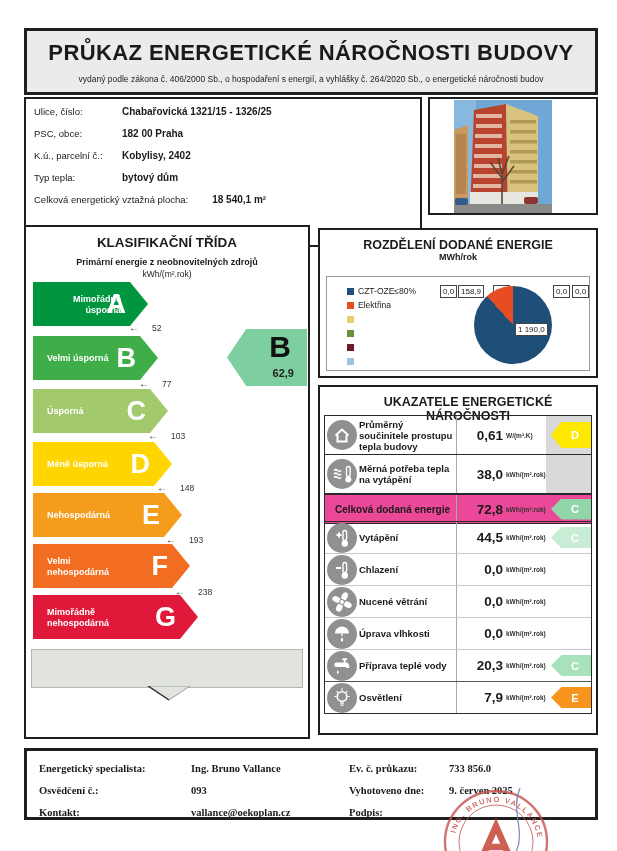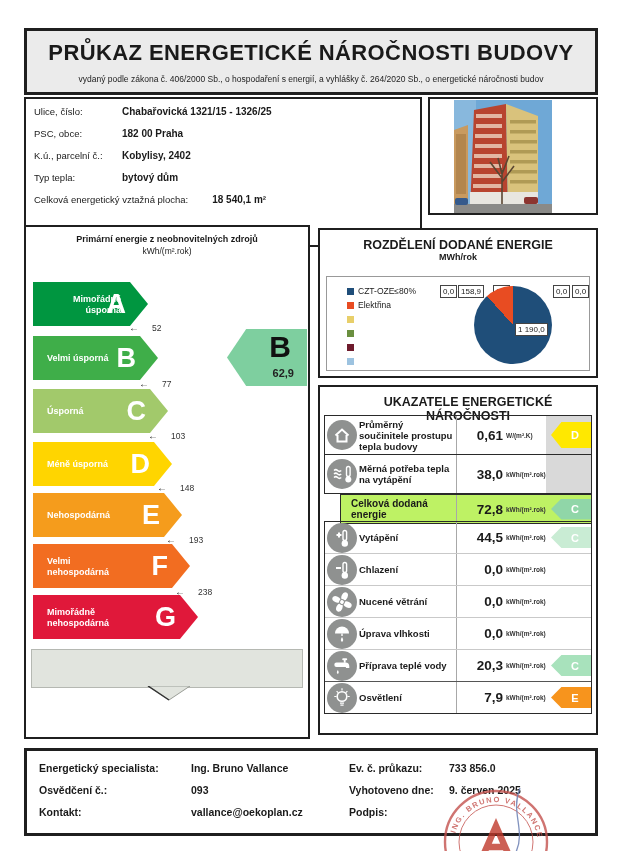--- a/index.html
+++ b/index.html
@@ -69,21 +69,21 @@
   .pie{position:absolute;left:147px;top:9px;width:78px;height:78px;border-radius:50%;
        background:conic-gradient(from 318deg,#e84c22 0 42deg,#1f4e79 42deg 360deg);}
   .pie-label{position:absolute;left:188px;top:46px;border:1px solid #444;background:#fff;
        font-size:8px;height:11px;line-height:11px;padding:0 2px;color:#222;}
 
   
   .ind-panel{left:318px;top:385px;width:280px;height:350px;}
   .ip-title{font-size:12.5px;font-weight:bold;text-align:center;margin-top:8px;padding-left:20px;}
   .tbl{position:absolute;left:4px;right:4px;border:1.5px solid #2a2a2a;box-sizing:border-box;}
   .tbl-top{top:28px;}
-  .tbl-mid{top:107px;background:#bef264;margin-left:16px;}
+  .tbl-mid{top:107px;background:#ec4899;}
   .tbl-bot{top:134px;}
   .ind-row{display:flex;align-items:center;height:38px;position:relative;}
   .tbl-top .ind-row + .ind-row{border-top:1.5px solid #2a2a2a;}
   .tbl-mid .ind-row{height:28px;}
   .tbl-bot .ind-row{height:31px;}
   .tbl-bot .ind-row + .ind-row{border-top:1px solid #c9c9c9;}
   .tbl-bot .ind-row.hline{border-top:1.5px solid #555;}
   .icn{width:34px;flex:none;display:flex;justify-content:center;align-items:center;}
   .lab{flex:1;font-size:9.5px;font-weight:bold;line-height:11px;padding-right:3px;}
   .lab--noicon{padding-left:10px;font-size:10px;}
@@ -95,21 +95,21 @@
   .grade{width:40px;height:21px;clip-path:polygon(0 50%,26% 0,100% 0,100% 100%,26% 100%);
         display:flex;align-items:center;justify-content:center;padding-left:8px;box-sizing:border-box;
         color:#fff;font-weight:bold;font-size:11px;}
   .g-d{background:#ffe800;height:26px;}
   .g-c{background:#90d6a8;}
   .g-c2{background:#c9ecd4;}
   .g-c3{background:#a8e2bc;}
   .g-e{background:#f7941d;}
 
   
-  .footer-box{left:24px;top:748px;width:574px;height:88px;border-width:3px;}
+  .footer-box{left:24px;top:748px;width:574px;height:72px;border-width:3px;font-family:Liberation Serif, serif;}
   .f-col{position:absolute;top:6px;}
   .f-left{left:12px;} .f-right{left:322px;}
   .f-row{display:flex;height:22px;align-items:center;font-size:10.5px;font-weight:bold;}
   .f-left .f-lbl{width:152px;flex:none;}
   .f-right .f-lbl{width:100px;flex:none;}
 
   .stamp{position:absolute;left:440px;top:786px;}
 </style>
 </head>
 <body>
@@ -173,20 +173,21 @@
       </g>
       <rect x="16" y="92" width="68" height="12" fill="#e8e6e0"></rect>
       <rect y="104" width="98" height="9" fill="#8a8a88"></rect>
       <path d="M48 104 V70 M48 78 L36 62 M48 82 L60 66 M48 74 L44 58 M48 74 L55 56" stroke="#5a4632" stroke-width="1.6" fill="none"></path>
       <rect x="1" y="98" width="13" height="7" rx="2" fill="#355a8c"></rect>
       <rect x="70" y="97" width="14" height="7" rx="2" fill="#8c3530"></rect>
     </svg>
   </section>
 
   <section class="box class-panel">
+    <div class="cp-title">KLASIFIKAČNÍ TŘÍDA</div>
     <div class="cp-sub">Primární energie z neobnovitelných zdrojů</div>
     <div class="cp-unit">kWh/(m².rok)</div>
 
     <div class="class-arrow cls0">
       <span class="ca-label">Mimořádně úsporná</span>
       <span class="ca-letter">A</span>
     </div>
     <div class="class-arrow cls1">
       <span class="ca-label">Velmi úsporná</span>
       <span class="ca-letter">B</span>

